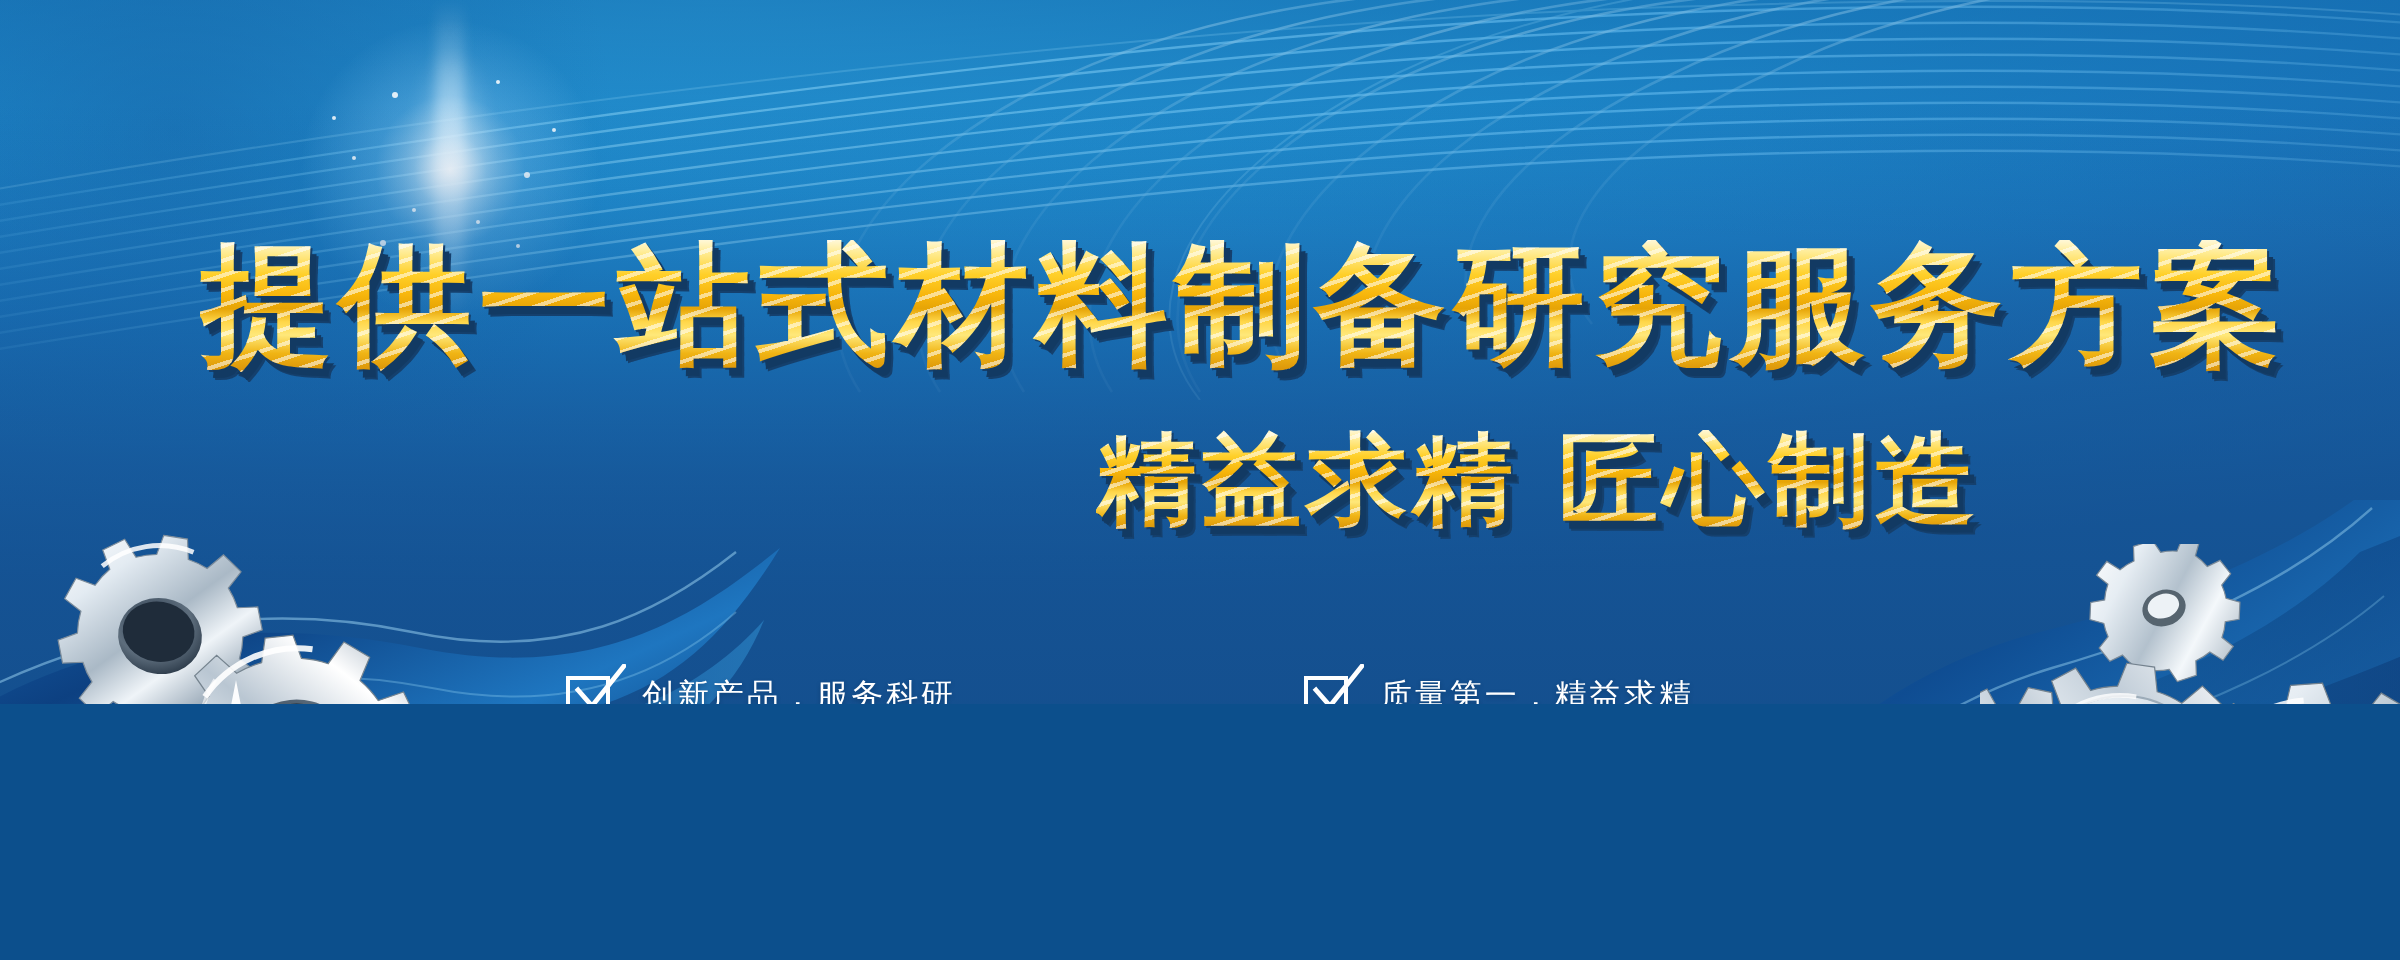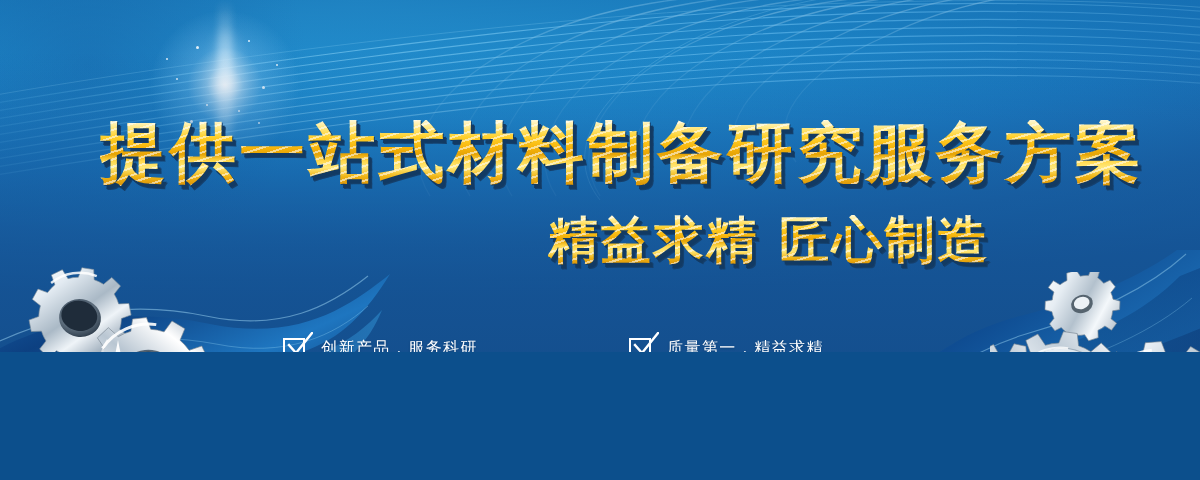--- a/index.html
+++ b/index.html
@@ -73,21 +73,21 @@
     color:transparent;-webkit-text-fill-color:transparent;
     pointer-events:none;
   }
   .hl1{position:absolute;left:100px;top:120px;font-size:66px;}
   .hl2{position:absolute;left:548px;top:215px;font-size:50px;}
 
   
   .bullets{position:absolute;left:0;top:0;width:1200px;}
   .bullet{position:absolute;display:flex;align-items:center;gap:14px;}
   .b1{left:283px;top:336px;}
-  .b2{left:629px;top:336px;text-decoration:underline;}
+  .b2{left:652px;top:336px;text-decoration:underline;}
   .b3{left:283px;top:396px;}
   .chk{position:relative;width:24px;height:24px;flex:0 0 24px;}
   .chk .box{
     position:absolute;left:0;top:2px;width:22px;height:22px;
     border:2px solid #fff;
   }
   .chk .tick{position:absolute;left:2px;top:-4px;width:28px;height:28px;}
   .b-label{
     color:#ffffff;font-size:16px;letter-spacing:.09em;white-space:nowrap;
     text-shadow:0 1px 2px rgba(8,46,86,.45);

